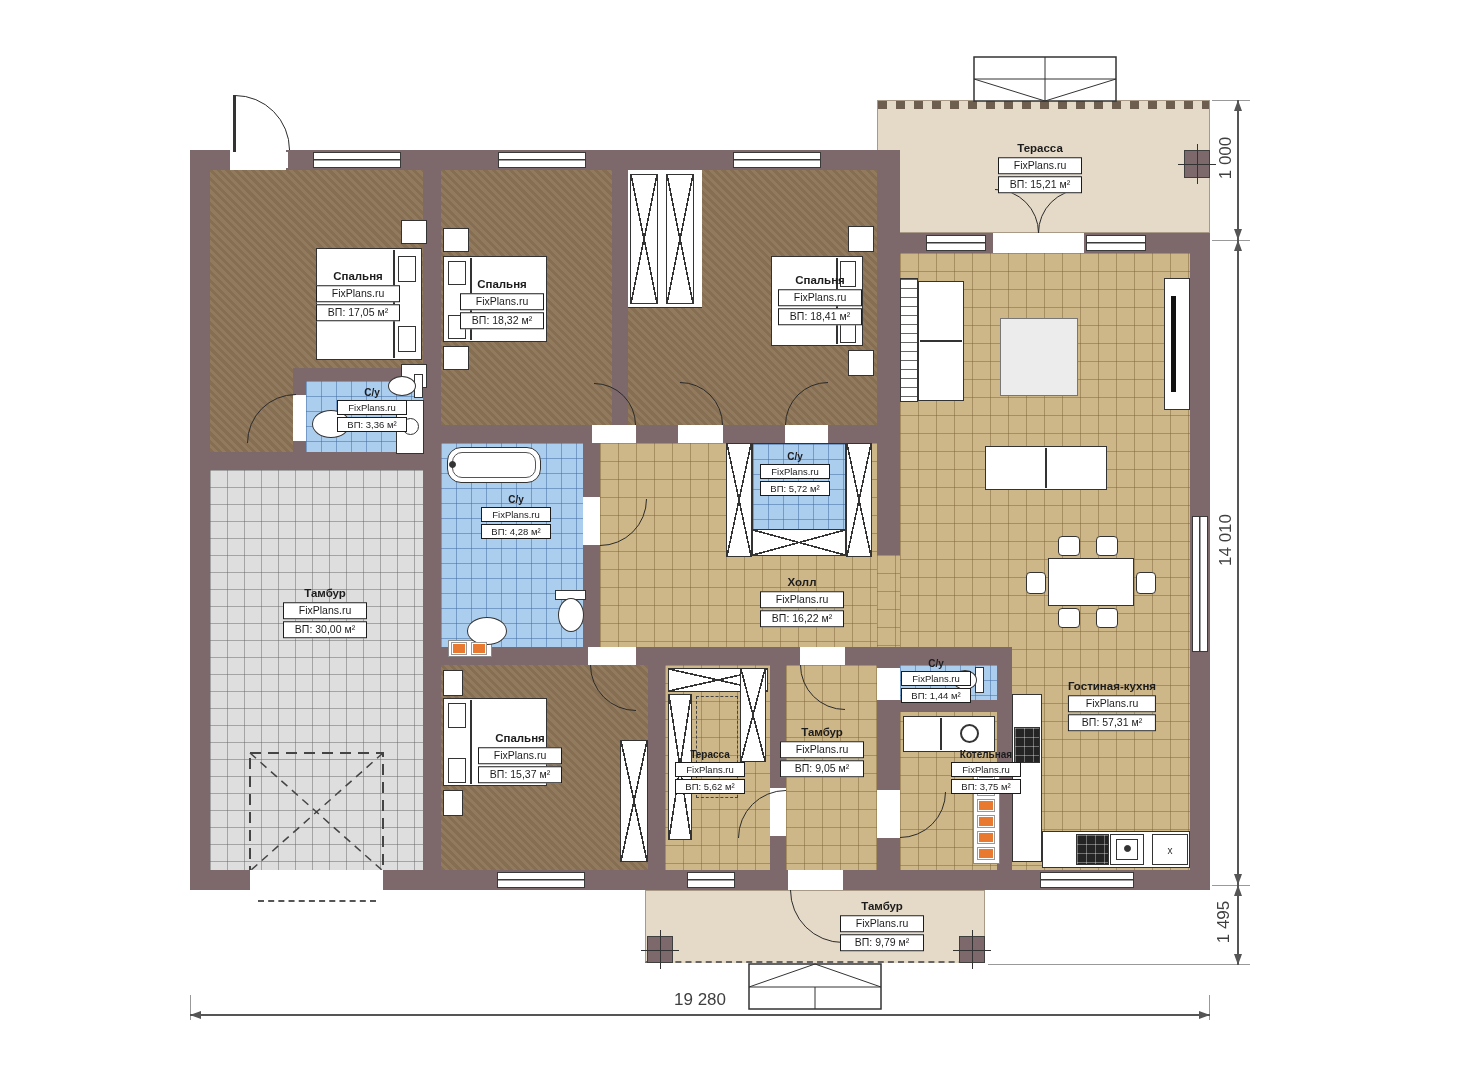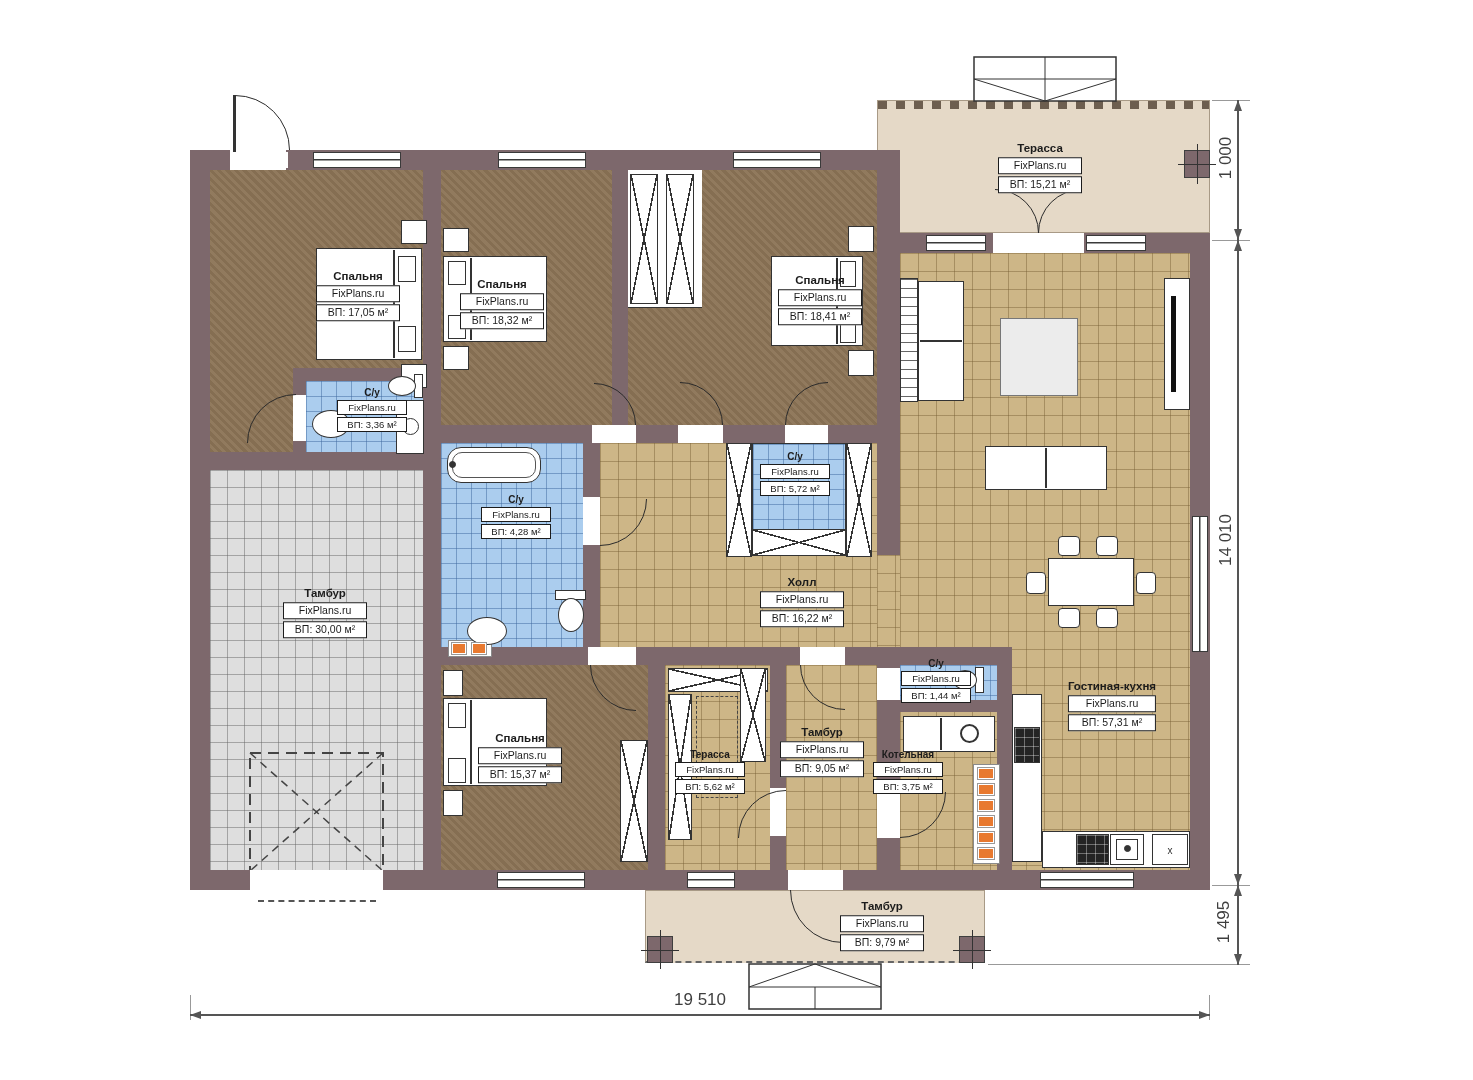--- a/index.html
+++ b/index.html
@@ -370,42 +370,42 @@
   <div class="rlabel" style="left:822px;top:752px">
     <div class="rl-name">Тамбур</div>
     <span class="rl-box">FixPlans.ru</span>
     <span class="rl-box">ВП: 9,05 м²</span>
   </div>
   <div class="rlabel sm" style="left:936px;top:681px">
     <div class="rl-name">С/у</div>
     <span class="rl-box">FixPlans.ru</span>
     <span class="rl-box">ВП: 1,44 м²</span>
   </div>
-  <div class="rlabel sm" style="left:908px;top:772px">
+  <div class="rlabel sm" style="left:986px;top:772px">
     <div class="rl-name">Котельная</div>
     <span class="rl-box">FixPlans.ru</span>
     <span class="rl-box">ВП: 3,75 м²</span>
   </div>
   <div class="rlabel" style="left:1112px;top:706px">
     <div class="rl-name">Гостиная-кухня</div>
     <span class="rl-box">FixPlans.ru</span>
     <span class="rl-box">ВП: 57,31 м²</span>
   </div>
   <div class="rlabel" style="left:882px;top:926px">
     <div class="rl-name">Тамбур</div>
     <span class="rl-box">FixPlans.ru</span>
     <span class="rl-box">ВП: 9,79 м²</span>
   </div>
 
   <div class="dimstub" style="left:190px;top:995px;width:1px;height:25px"></div>
   <div class="dimstub" style="left:1209px;top:995px;width:1px;height:25px"></div>
   <div class="dimline" style="left:190px;top:1014px;width:1020px;height:1.5px"></div>
   <div class="tri left" style="left:190px;top:1011px"></div>
   <div class="tri right" style="left:1199px;top:1011px"></div>
-  <div class="dimtext h" style="left:700px;top:1010px">19 510</div>
+  <div class="dimtext h" style="left:700px;top:1010px">19 280</div>
 
   <div class="dimstub" style="left:1212px;top:100px;width:38px;height:1px"></div>
   <div class="dimstub" style="left:1212px;top:240px;width:38px;height:1px"></div>
   <div class="dimline" style="left:1237px;top:100px;width:1.5px;height:140px"></div>
   <div class="tri up" style="left:1234px;top:100px"></div>
   <div class="tri down" style="left:1234px;top:229px"></div>
   <div class="dimtext v" style="left:1226px;top:158px">1 000</div>
 
   <div class="dimstub" style="left:1212px;top:885px;width:38px;height:1px"></div>
   <div class="dimline" style="left:1237px;top:240px;width:1.5px;height:645px"></div>

